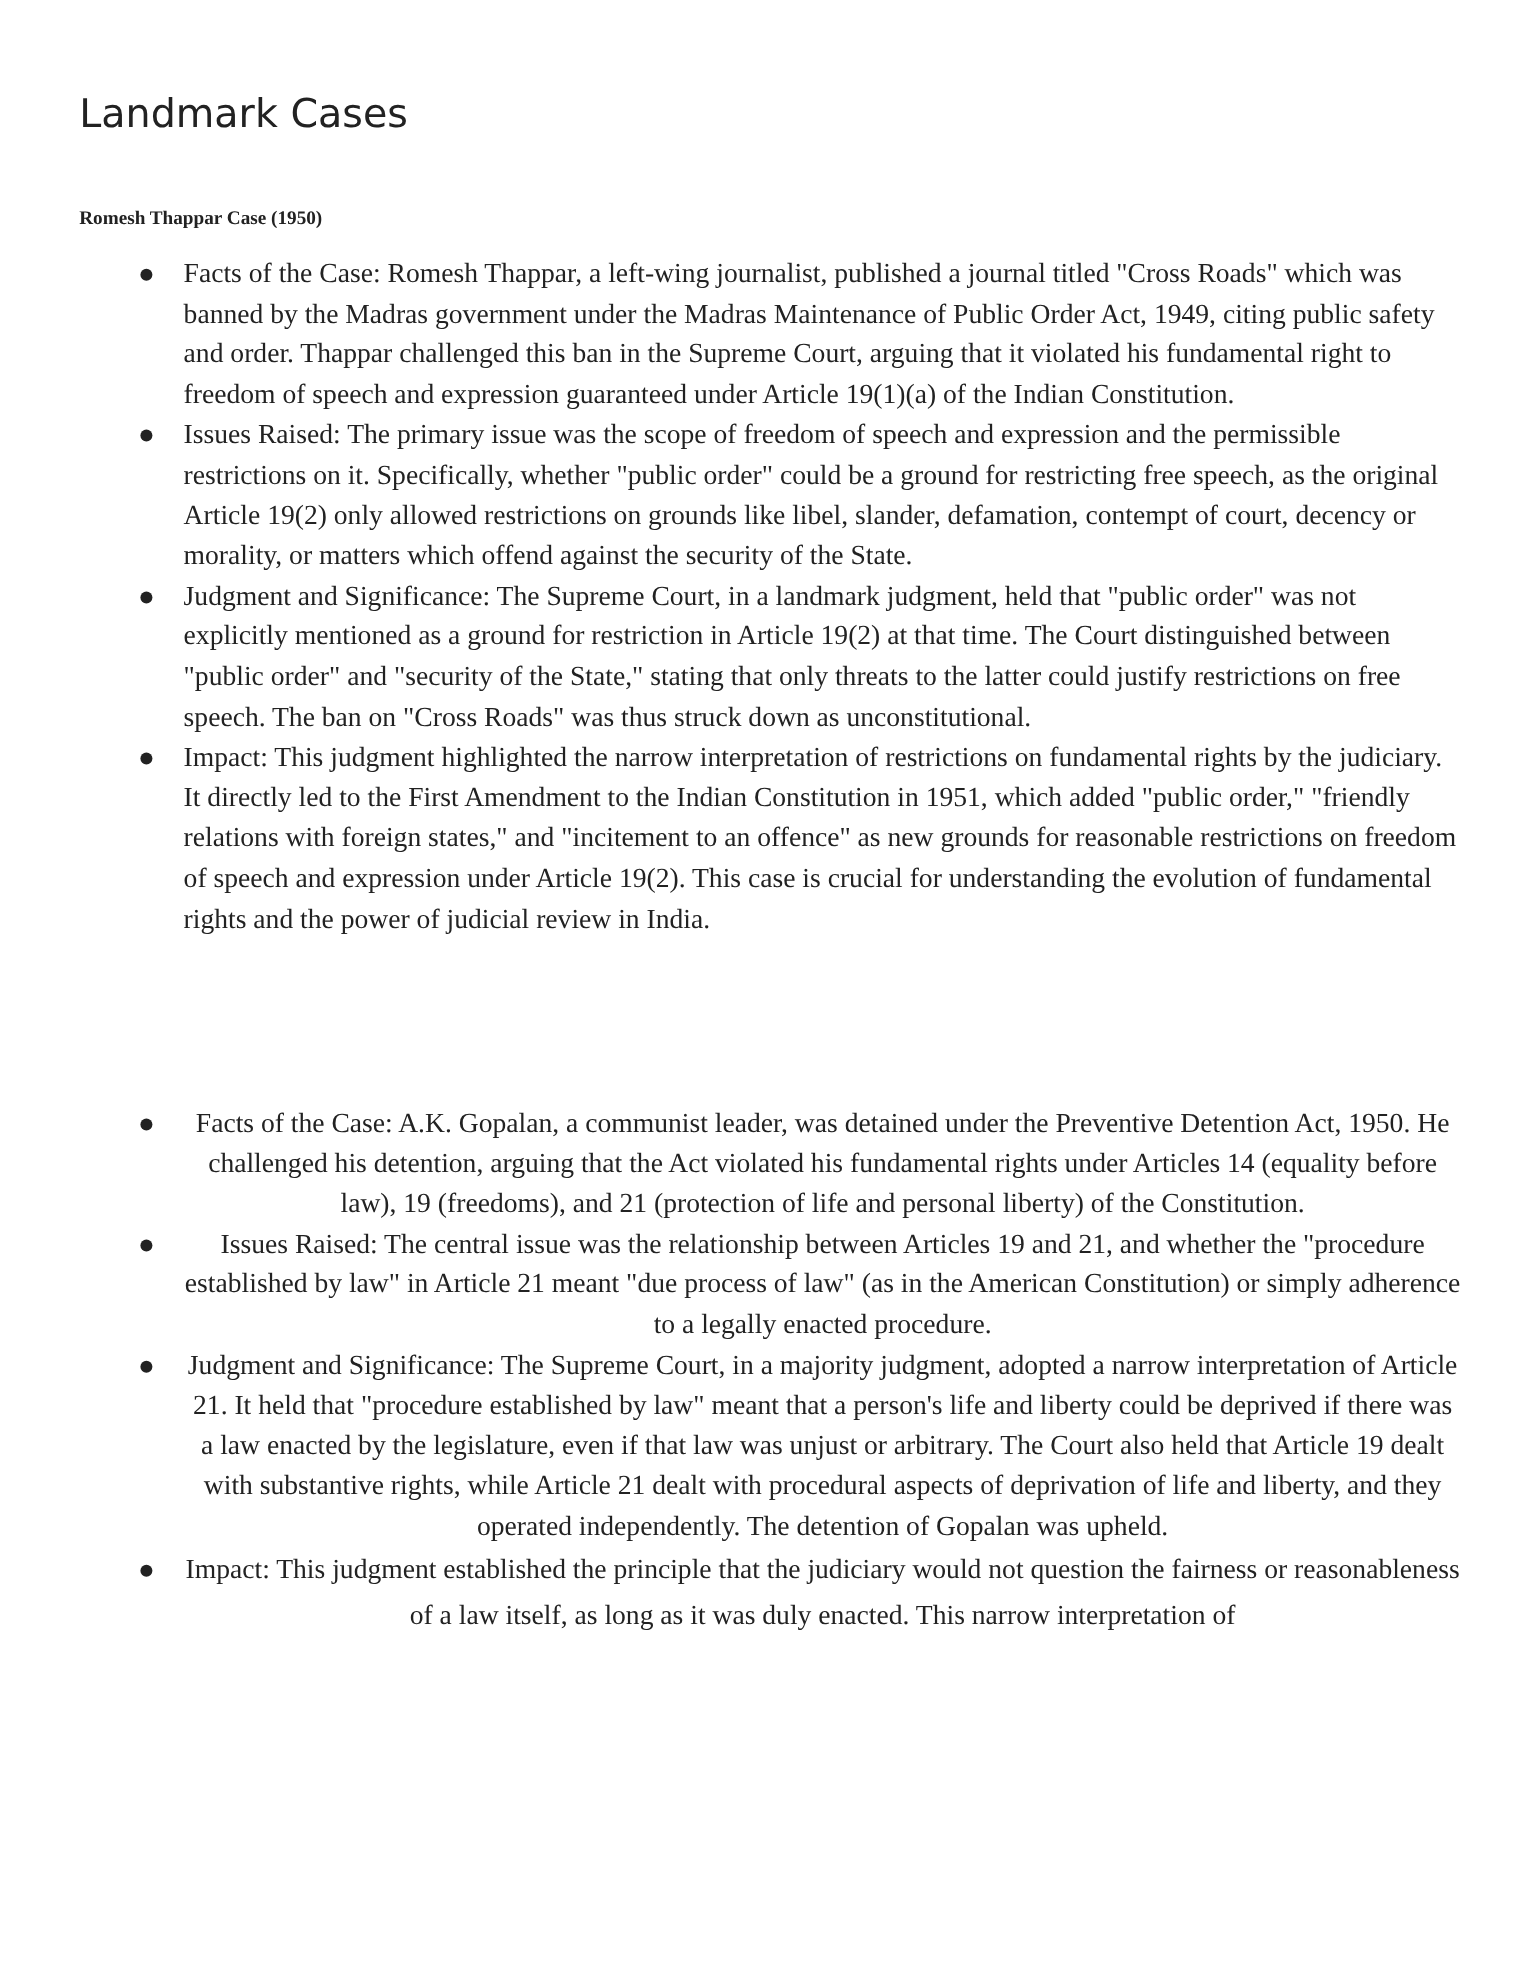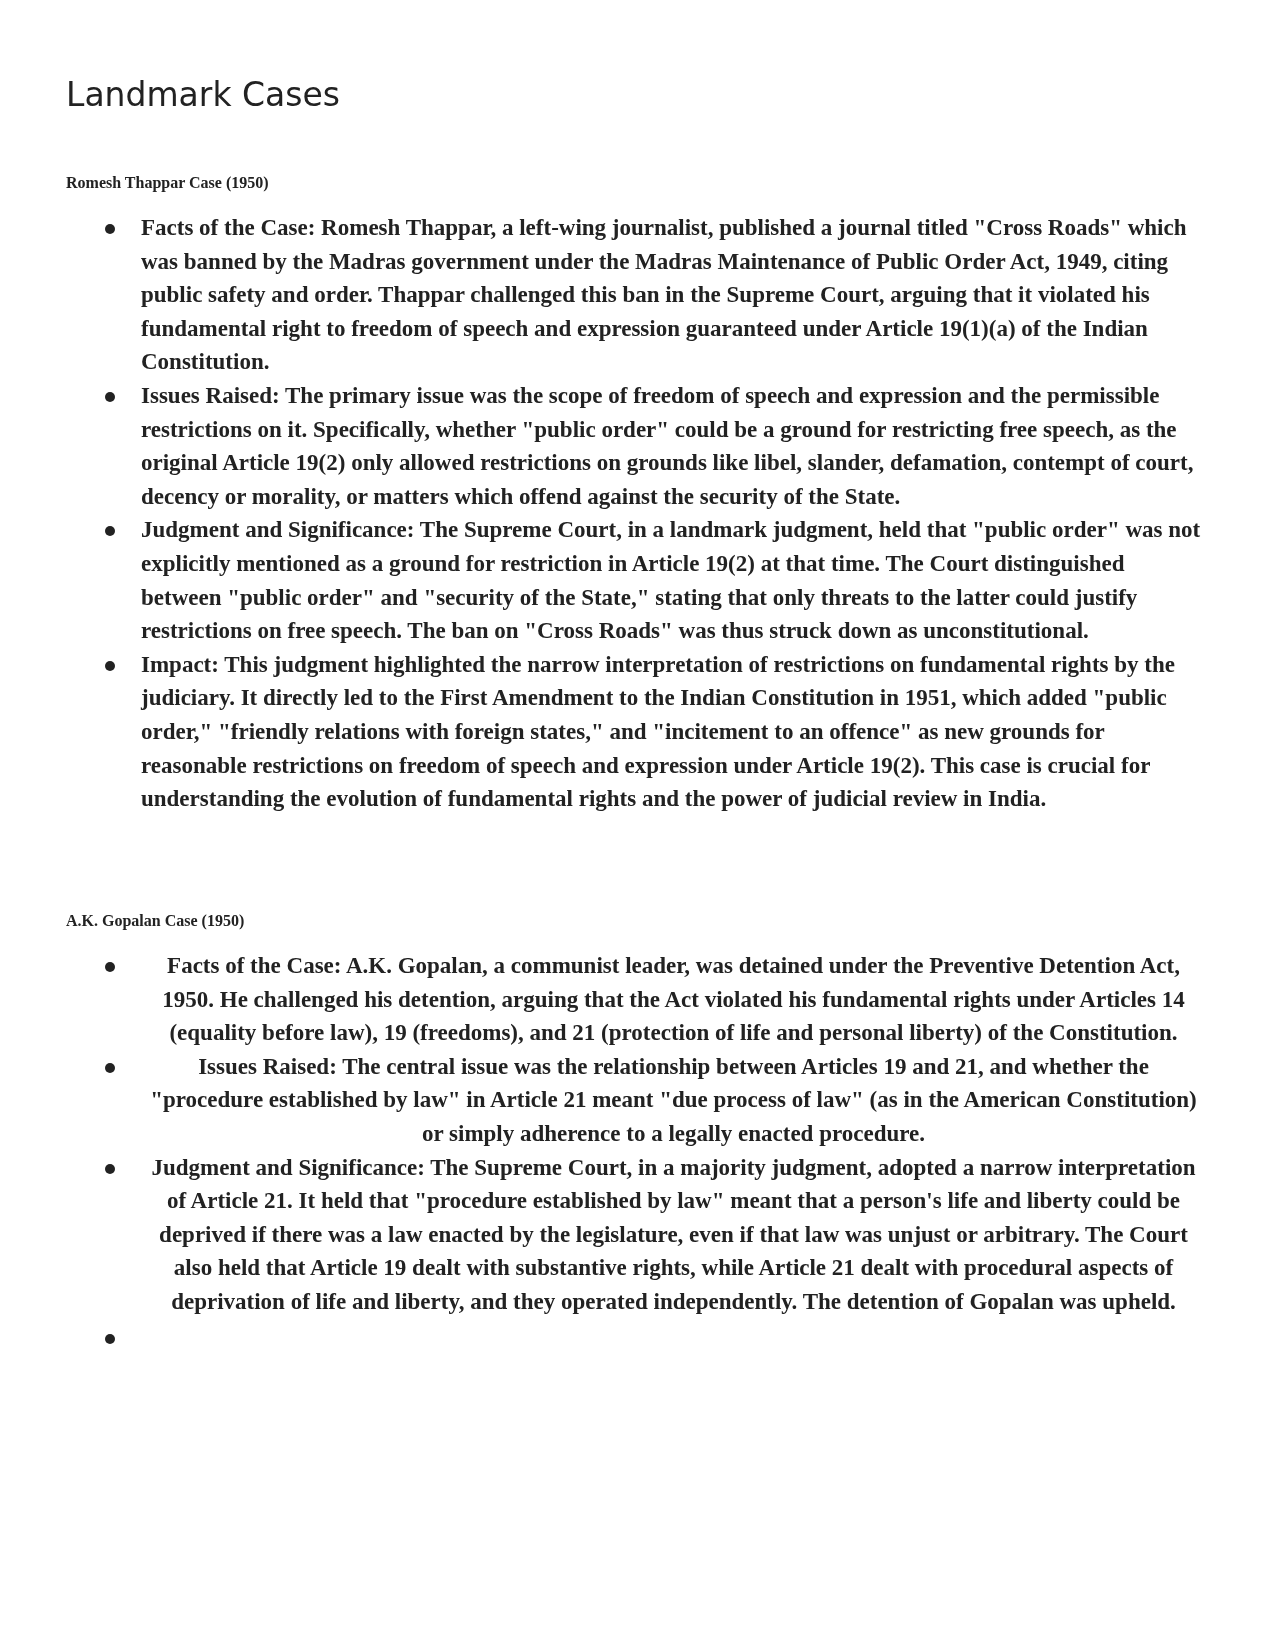--- a/index.html
+++ b/index.html
@@ -42,23 +42,22 @@
       margin: 0;
       font-family: "Liberation Serif", serif;
       font-weight: bold;
       font-size: 16px;
       line-height: 30px;
       color: #222222;
       white-space: nowrap;
     }
     .bullets {
       list-style: none;
-      margin: 0;
+      margin: 12px;
       padding: 0;
-      font-weight: bold;
     }
     .bullet-item {
       position: relative;
       padding-left: 75px;
       font-family: "Liberation Serif", serif;
       font-size: 23px;
       line-height: 33.6px;
       color: #222222;
       width: 1065px;
     }
@@ -95,33 +94,33 @@
         <span>Judgment and Significance: The Supreme Court, in a landmark judgment, held that "public order" was not explicitly mentioned as a ground for restriction in Article 19(2) at that time. The Court distinguished between "public order" and "security of the State," stating that only threats to the latter could justify restrictions on free speech. The ban on "Cross Roads" was thus struck down as unconstitutional.</span>
       </li>
       <li class="bullet-item">
         <span class="bullet-dot"></span>
         <span>Impact: This judgment highlighted the narrow interpretation of restrictions on fundamental rights by the judiciary. It directly led to the First Amendment to the Indian Constitution in 1951, which added "public order," "friendly relations with foreign states," and "incitement to an offence" as new grounds for reasonable restrictions on freedom of speech and expression under Article 19(2). This case is crucial for understanding the evolution of fundamental rights and the power of judicial review in India.</span>
       </li>
     </ul>
   </div>
 
   <div class="section" style="top:906px;">
-    <h2 class="section-heading">A.K. Gopalan Case (1950)</h2>
     <ul class="bullets" style="margin-top:13px;text-align:center;">
       <li class="bullet-item">
         <span class="bullet-dot"></span>
         <span>Facts of the Case: A.K. Gopalan, a communist leader, was detained under the Preventive Detention Act, 1950. He challenged his detention, arguing that the Act violated his fundamental rights under Articles 14 (equality before law), 19 (freedoms), and 21 (protection of life and personal liberty) of the Constitution.</span>
       </li>
       <li class="bullet-item">
         <span class="bullet-dot"></span>
         <span>Issues Raised: The central issue was the relationship between Articles 19 and 21, and whether the "procedure established by law" in Article 21 meant "due process of law" (as in the American Constitution) or simply adherence to a legally enacted procedure.</span>
       </li>
       <li class="bullet-item">
         <span class="bullet-dot"></span>
         <span>Judgment and Significance: The Supreme Court, in a majority judgment, adopted a narrow interpretation of Article 21. It held that "procedure established by law" meant that a person's life and liberty could be deprived if there was a law enacted by the legislature, even if that law was unjust or arbitrary. The Court also held that Article 19 dealt with substantive rights, while Article 21 dealt with procedural aspects of deprivation of life and liberty, and they operated independently. The detention of Gopalan was upheld.</span>
       </li>
       <li class="bullet-item" style="line-height:38px;">
         <span class="bullet-dot" style="top:15px;"></span>
+        <span>Impact: This judgment established the principle that the judiciary would not question the fairness or reasonableness of a law itself, as long as it was duly enacted. This narrow interpretation of</span>
       </li>
     </ul>
   </div>
 
 </div>
 
 </body></html>

